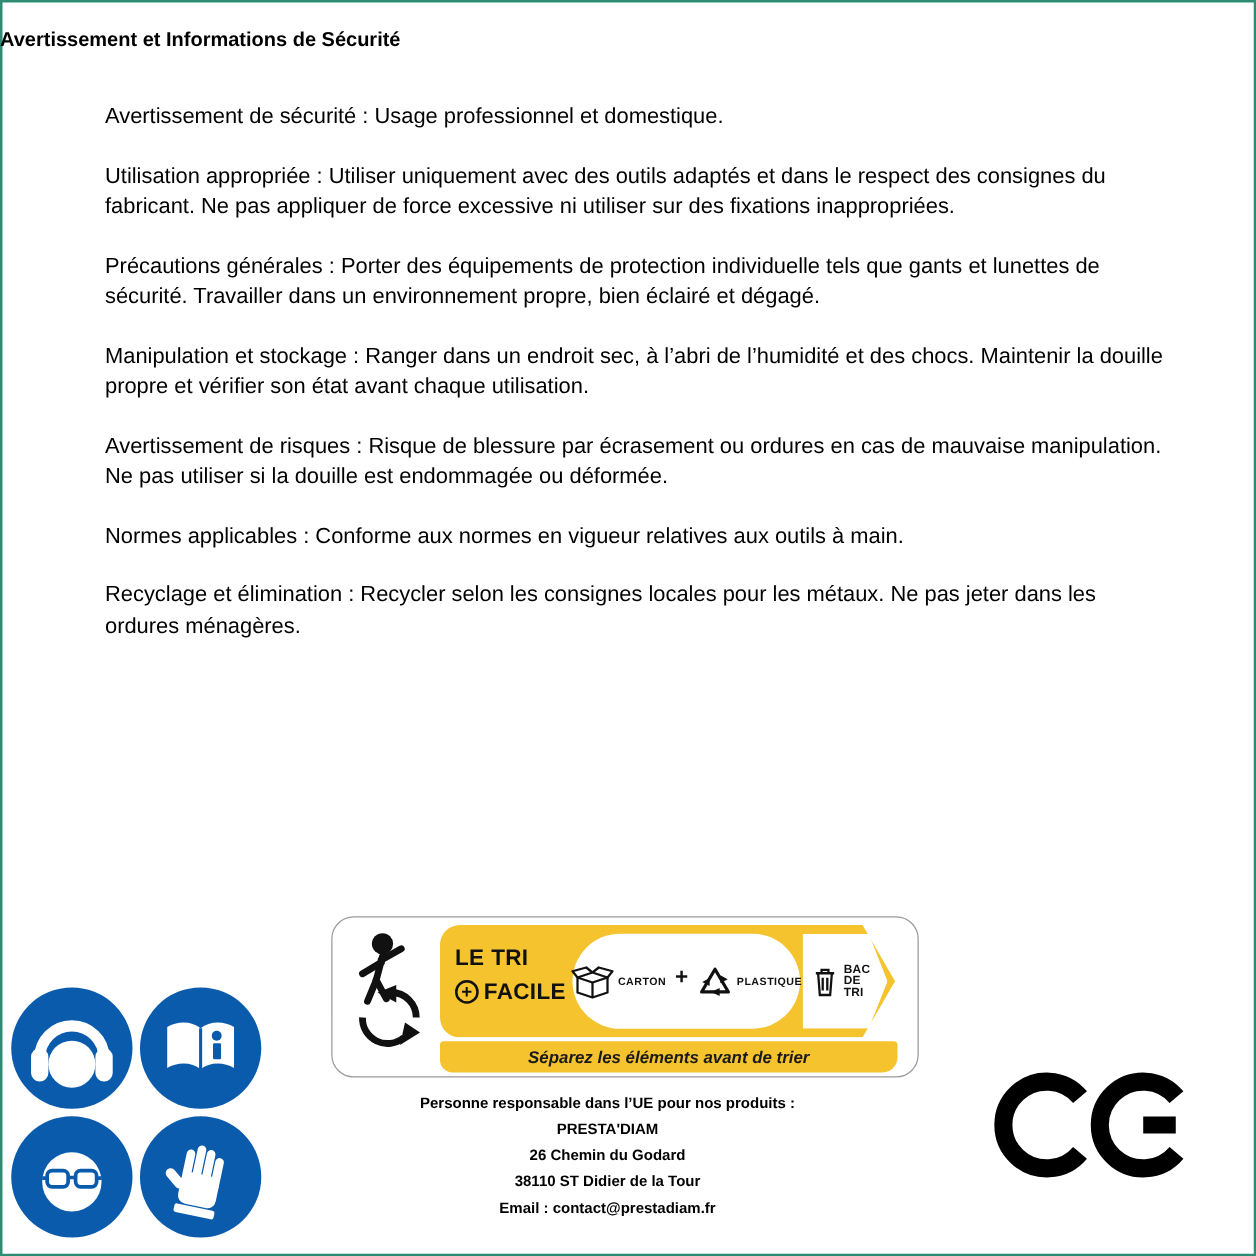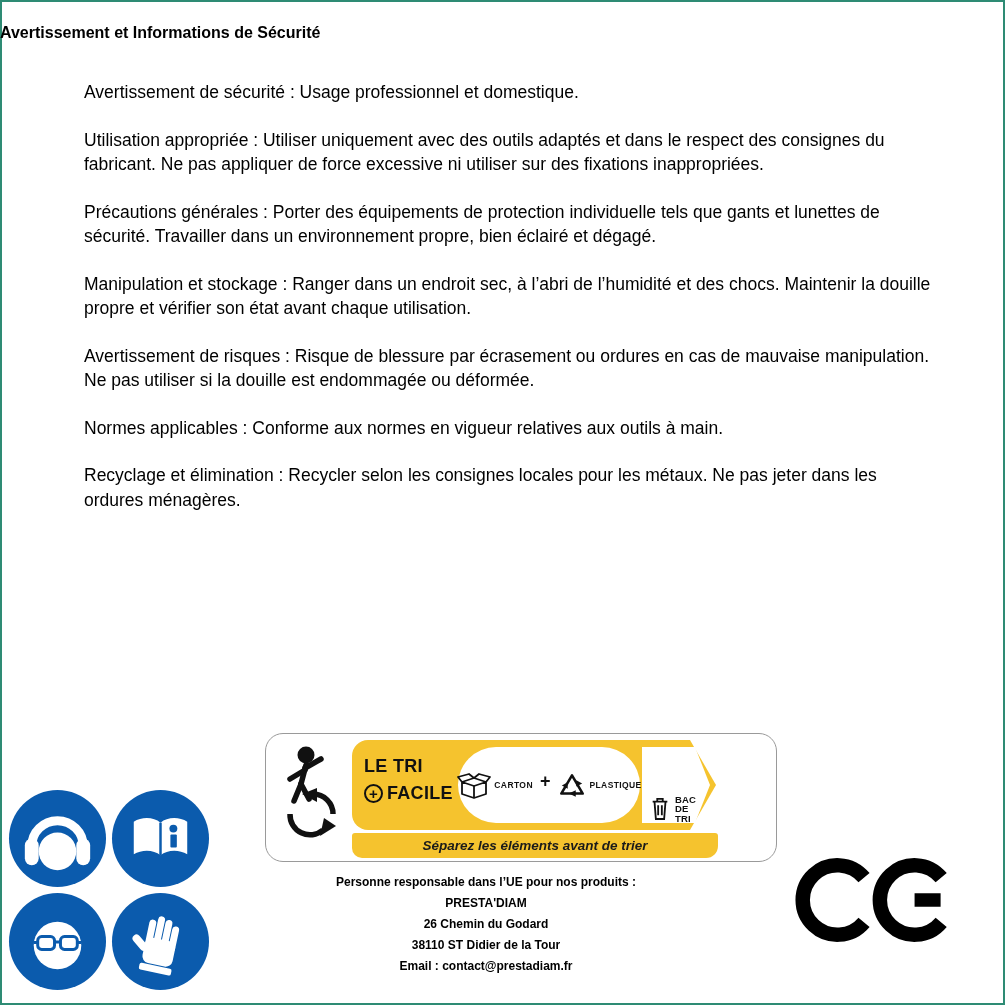--- a/index.html
+++ b/index.html
@@ -14,40 +14,40 @@
   }
   .content{position:absolute;left:72px;top:80px;width:868px;font-size:17.5px;line-height:24.5px;}
   .content p{margin:0 0 23px 12px;}
   
   .icons{position:absolute;left:8px;top:789px;width:206px;display:grid;
          grid-template-columns:101px 101px;grid-auto-rows:101px;gap:2px;}
   .sign{width:99px;height:99px;display:block;}
   
   .fr-code{position:absolute;left:269px;top:739px;font-size:15px;font-weight:bold;}
   .tri{position:absolute;left:265px;top:733px;width:468px;height:127px;background:#fff;
-       border:1.5px solid #9a9a9a;border-radius:18px;padding-left:42px;}
+       border:1.5px solid #9a9a9a;border-radius:18px;}
   .triman{position:absolute;left:10px;top:10px;}
   .yellow-wrap{position:absolute;left:86px;top:6px;width:364px;height:90px;
                border-radius:16px 0 0 16px;overflow:hidden;}
   .yellow-bg{width:100%;height:100%;background:#F5C32E;
              clip-path:polygon(0 0, calc(100% - 26px) 0, 100% 50%, calc(100% - 26px) 100%, 0 100%);}
   .letri{position:absolute;left:98px;top:22px;width:96px;font-weight:800;font-size:18px;
          letter-spacing:.3px;color:#111;}
   .letri-line2{display:flex;align-items:center;gap:4px;margin-top:6px;}
   .plus-circle{display:inline-flex;align-items:center;justify-content:center;width:19px;height:19px;
                border:2.5px solid #111;border-radius:50%;font-size:15px;font-weight:800;line-height:1;
                box-sizing:border-box;background:transparent;}
   .pill{position:absolute;left:192px;top:13px;width:182px;height:76px;background:#fff;
         border-radius:38px;display:flex;align-items:center;justify-content:center;gap:7px;}
   .material{display:flex;flex-direction:row;align-items:center;gap:2px;}
   .material .mlabel{font-size:8.5px;font-weight:800;letter-spacing:.4px;color:#111;}
   .mat-plus{font-size:18px;font-weight:800;color:#111;margin-top:-8px;}
   .bin-zone{position:absolute;left:376px;top:13px;width:68px;height:76px;background:#fff;
             clip-path:polygon(0 0, calc(100% - 15px) 0, 100% 50%, calc(100% - 15px) 100%, 0 100%);
-            display:flex;align-items:flex-end;justify-content:flex-start;gap:4px;padding-left:7px;box-sizing:border-box;}
+            display:flex;align-items:center;justify-content:flex-start;gap:4px;padding-left:7px;box-sizing:border-box;}
   .bin-text{font-size:9.5px;font-weight:800;line-height:9.5px;color:#111;letter-spacing:.2px;}
   .tagline{position:absolute;left:86px;top:99px;width:366px;height:25px;background:#F5C32E;
            border-radius:3px 3px 12px 10px;display:flex;align-items:center;justify-content:center;
            font-size:13.5px;font-weight:700;font-style:italic;color:#1a1a1a;}
   
   .responsible{position:absolute;left:166px;top:872px;width:640px;text-align:center;
                font-size:12px;font-weight:bold;line-height:21px;}
   .responsible div{margin:0;}
   
   .ce{position:absolute;left:795px;top:851px;}

